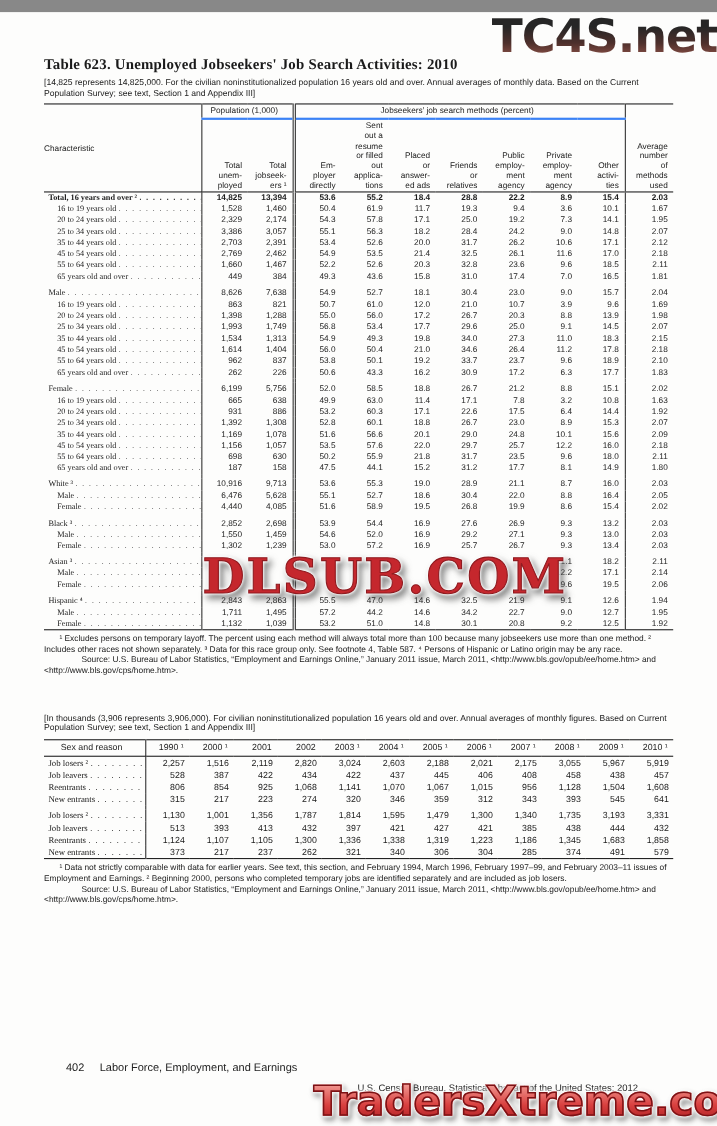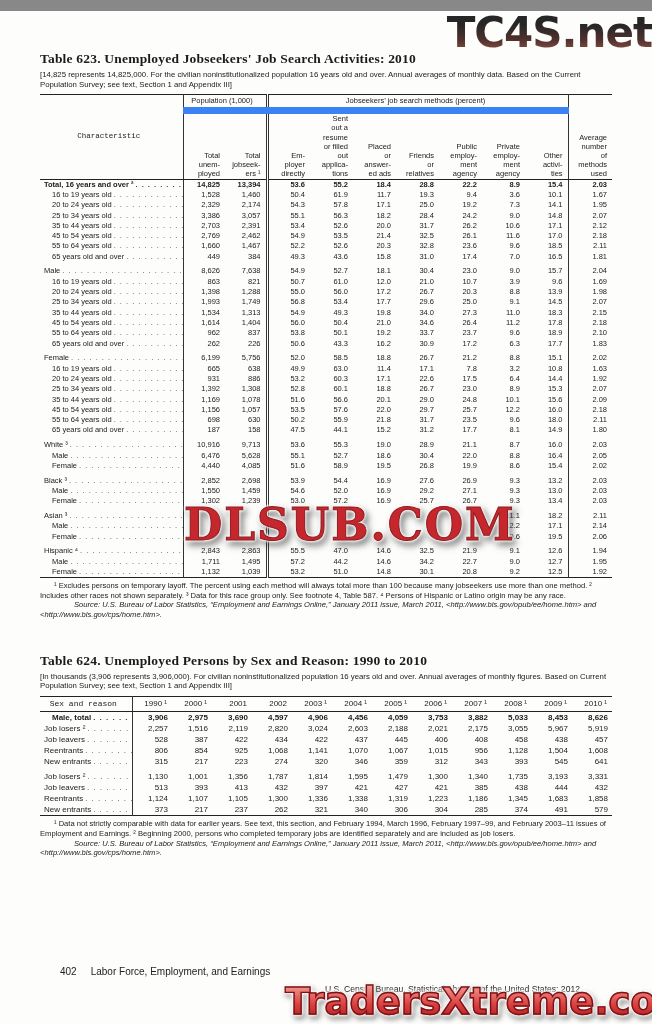--- a/index.html
+++ b/index.html
@@ -8,43 +8,43 @@
   .content{position:absolute;left:40px;top:40px;width:572px;}
   .tbl-title{font:bold 13.5px/16px "Liberation Serif",serif;letter-spacing:.2px;margin:0 0 3px 0;}
   .tbl-note{font-size:7.8px;line-height:9.6px;margin:0 0 5px 0;}
   table{border-collapse:collapse;table-layout:fixed;width:572px;
         border-top:1.5px solid #222;border-bottom:1px solid #222;}
   th,td{padding:0 5px 0 0;font-weight:normal;vertical-align:bottom;white-space:nowrap;overflow:hidden;}
   
   .t623{font-size:7.5px;line-height:10.3px;}
   .t623 thead th{font-size:7.5px;line-height:9.2px;white-space:pre-line;text-align:right;}
   .t623 .grp{text-align:center;white-space:nowrap;line-height:12px;}
-  .t623 .charac{text-align:center;vertical-align:middle;font-family:Liberation Mono, monospace;}
+  .t623 .charac{text-align:left;vertical-align:middle;}
   .t623 .avg-h{vertical-align:bottom;}
   .b-r{border-right:1px solid #333;}
   .b-dbl{border-right:3px double #333;}
   .hb{border-bottom:1.3px solid #222;}
-  .gb{border-bottom:7px solid #3b82f6;}
+  .gb{border-bottom:2px solid #3b82f6;}
   .t623 td{text-align:right;}
   .t623 td.lbl,.t624 td.lbl{text-align:left;padding:0;}
   .lblwrap{display:flex;align-items:baseline;padding-left:4px;}
   .ind .lblwrap{padding-left:12px;}
-  .lbl-t{flex:0 0 auto;}
+  .lbl-t{flex:0 0 auto;font-family:Liberation Serif, serif;}
   .leader{flex:1 1 auto;overflow:hidden;white-space:nowrap;color:#3a3a3a;margin-left:2px;}
   .leader::after{content:". . . . . . . . . . . . . . . . . . . . . . . . . . . . . . . . . . . .";letter-spacing:1px;}
   tr.bold td,tr.bold .leader{font-weight:bold;}
   tr.gap-row td{height:4.5px;line-height:4.5px;}
   
   .t624{font-size:8px;line-height:11px;border-top:1px solid #222;}
   .t624 thead th{border-bottom:1px solid #222;text-align:right;line-height:14px;}
-  .t624 thead th.sexreason{text-align:center;font-family:Liberation Mono, monospace;}
+  .t624 thead th.sexreason{text-align:center;}
   .t624 td{text-align:right;padding-right:4px;}
   
   .fn{font-size:7.6px;line-height:9.6px;margin:3px 0 0 0;text-indent:14px;}
-  .fn.src{text-indent:34px;margin:0;font-style:italic;}
+  .fn.src{text-indent:34px;margin:0;}
   .spacer40{height:33px;}
   
   .footer-left{position:absolute;left:60px;top:955px;font-size:10px;color:#222;}
   .footer-left .pgnum{margin-right:14px;}
   .footer-imprint{position:absolute;right:72px;top:973px;font-size:8.6px;color:#222;}
   
   .wm-top{position:absolute;top:1px;right:0;white-space:nowrap;z-index:5;
     font:bold 42px/1 "DejaVu Sans",sans-serif;letter-spacing:-1px;
     background:linear-gradient(180deg,#262626 30%,#4e302c 65%,#96564b 100%);
     -webkit-background-clip:text;background-clip:text;-webkit-text-fill-color:transparent;
@@ -859,21 +859,20 @@
             <td>1.92</td>
           </tr>
         </tbody>
     </table>
 
     <p class="fn">¹ Excludes persons on temporary layoff. The percent using each method will always total more than 100 because many jobseekers use more than one  method. ² Includes other races not shown separately. ³ Data for this race group only. See footnote 4, Table 587. ⁴ Persons of Hispanic or Latino origin may be any race.</p>
     <p class="fn src">Source: U.S. Bureau of Labor Statistics, “Employment and Earnings Online,” January 2011 issue, March 2011, &lt;http://www.bls.gov/opub/ee/home.htm&gt; and &lt;http://www.bls.gov/cps/home.htm&gt;.</p>
 
     <div class="spacer40"></div>
 
-    <h1 class="tbl-title">Table 624. Unemployed Persons by Sex and Reason: 1990 to 2010</h1>
     <p class="tbl-note">[In thousands (3,906 represents 3,906,000). For civilian noninstitutionalized population 16 years old and over. Annual averages of monthly figures. Based on Current Population Survey; see text, Section 1 and Appendix III]</p>
 
     <table class="t624">
       <colgroup>
         <col style="width:92px">
         <col span="12" style="width:40px">
       </colgroup>
       <thead>
         <tr>
           <th class="sexreason b-r">Sex and reason</th>
@@ -885,40 +884,20 @@
             <th class="yr">2004 ¹</th>
             <th class="yr">2005 ¹</th>
             <th class="yr">2006 ¹</th>
             <th class="yr">2007 ¹</th>
             <th class="yr">2008 ¹</th>
             <th class="yr">2009 ¹</th>
             <th class="yr">2010 ¹</th>
           </tr>
       </thead>
       <tbody>
-          <tr class="bold">
-            <td class="lbl b-r ind">
-              <div class="lblwrap">
-                <span class="lbl-t">Male, total</span>
-                <span class="leader"></span>
-              </div>
-            </td>
-            <td>3,906</td>
-            <td>2,975</td>
-            <td>3,690</td>
-            <td>4,597</td>
-            <td>4,906</td>
-            <td>4,456</td>
-            <td>4,059</td>
-            <td>3,753</td>
-            <td>3,882</td>
-            <td>5,033</td>
-            <td>8,453</td>
-            <td>8,626</td>
-          </tr>
           <tr>
             <td class="lbl b-r">
               <div class="lblwrap">
                 <span class="lbl-t">Job losers ²</span>
                 <span class="leader"></span>
               </div>
             </td>
             <td>2,257</td>
             <td>1,516</td>
             <td>2,119</td>

